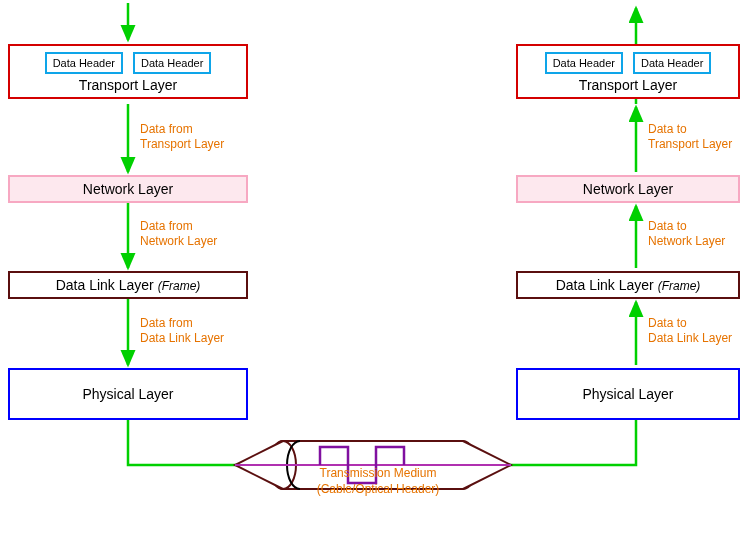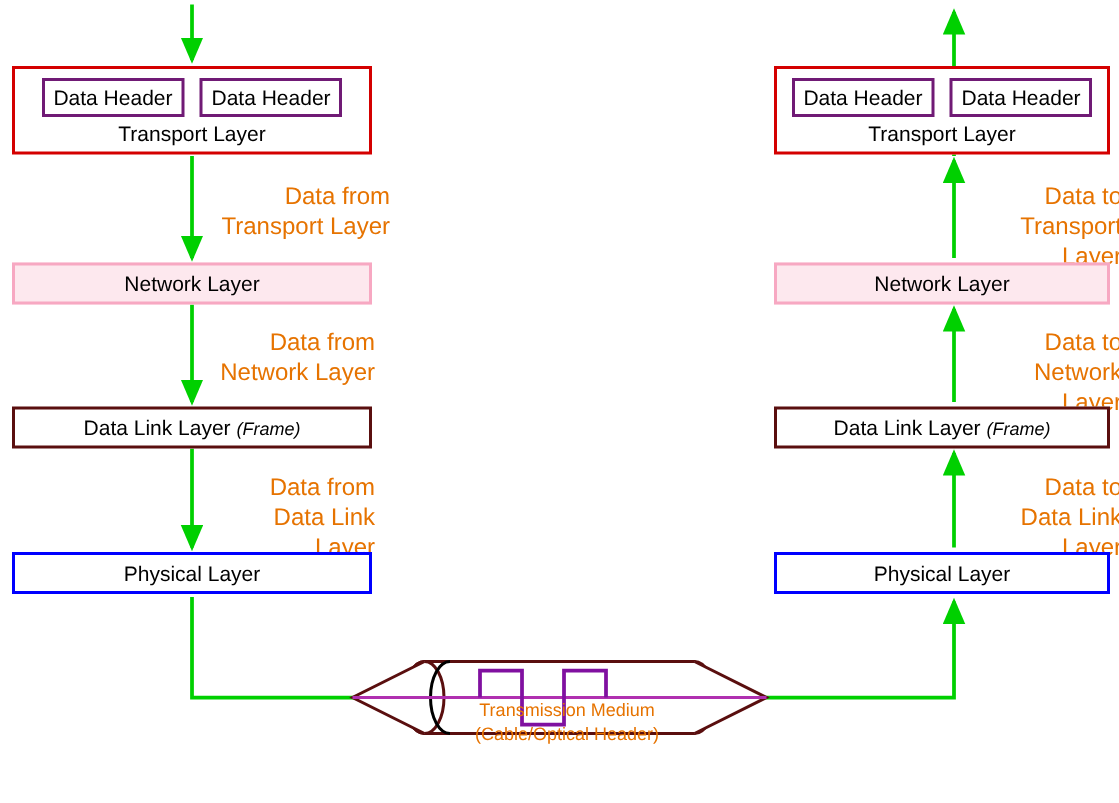--- a/index.html
+++ b/index.html
@@ -23,22 +23,22 @@
     border-color: #d40000;
     padding: 6px 8px 4px 8px;
   }
   .transport .headers {
     display: flex;
     gap: 10px;
     justify-content: center;
     margin-bottom: 3px;
   }
   .transport .hdr {
-    border: 2px solid #701a75;
-    font-size: 14px;
+    border: 2px solid #0ea5e9;
+    font-size: 11px;
     padding: 3px 6px;
   }
   .transport .title {
     font-size: 14px;
     color: #000000;
   }
   .network {
     border-color: #f7a8c2;
     background: #fde8ee;
     font-size: 14px;
@@ -52,28 +52,28 @@
     padding: 4px 0;
   }
   .datalink .frame {
     font-size: 12px;
     font-style: italic;
   }
   .physical {
     border-color: #0000ff;
     font-size: 14px;
     color: #000000;
-    padding: 4px 0;
+    padding: 16px 0;
   }
   .arrow-label {
     position: absolute;
     color: #e67300;
-    font-size: 16px;
+    font-size: 12px;
     line-height: 1.25;
-    text-align: right;
+    text-align: left;
   }
   .medium-label {
     position: absolute;
     color: #e67300;
     font-size: 12px;
     text-align: center;
     line-height: 1.3;
   }
   svg.overlay {
     position: absolute;

